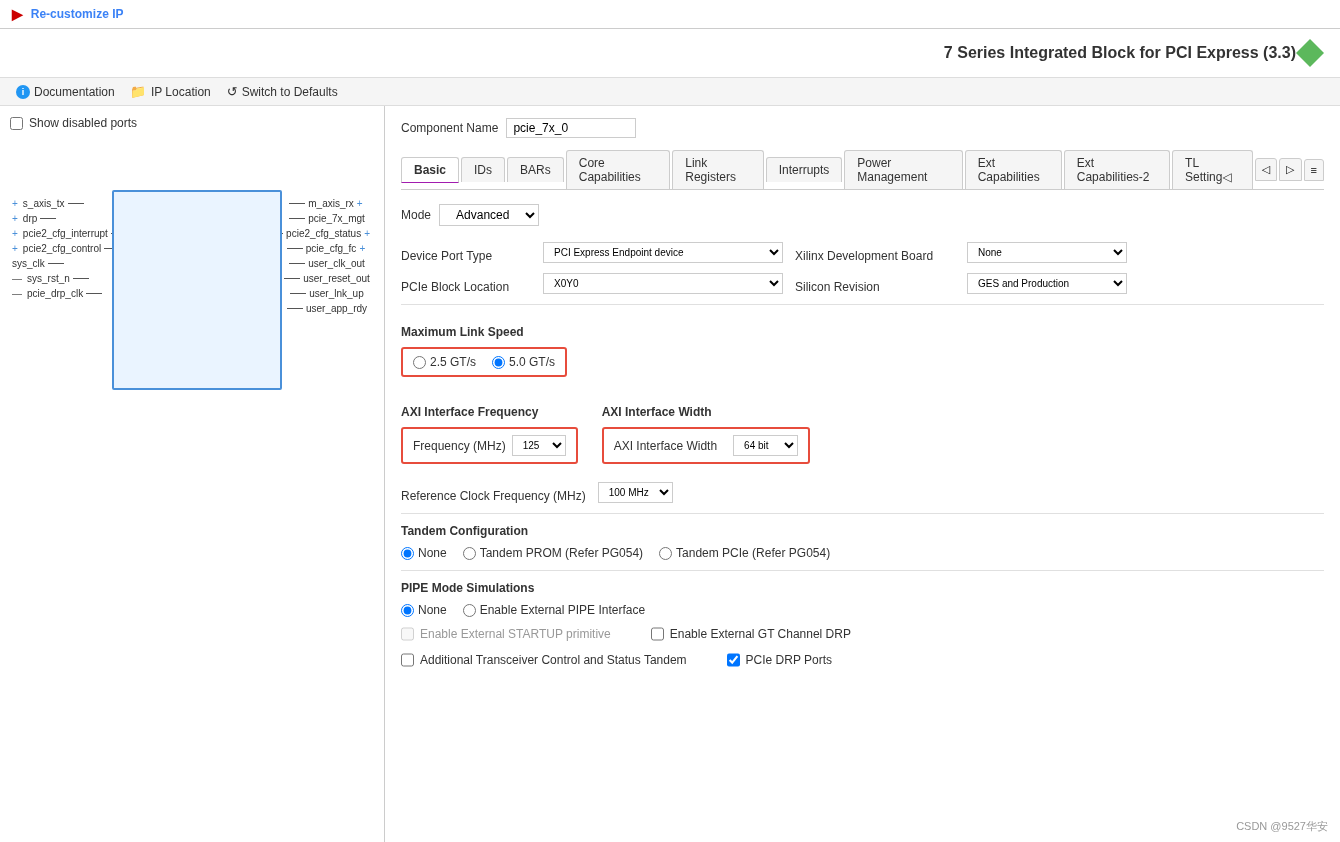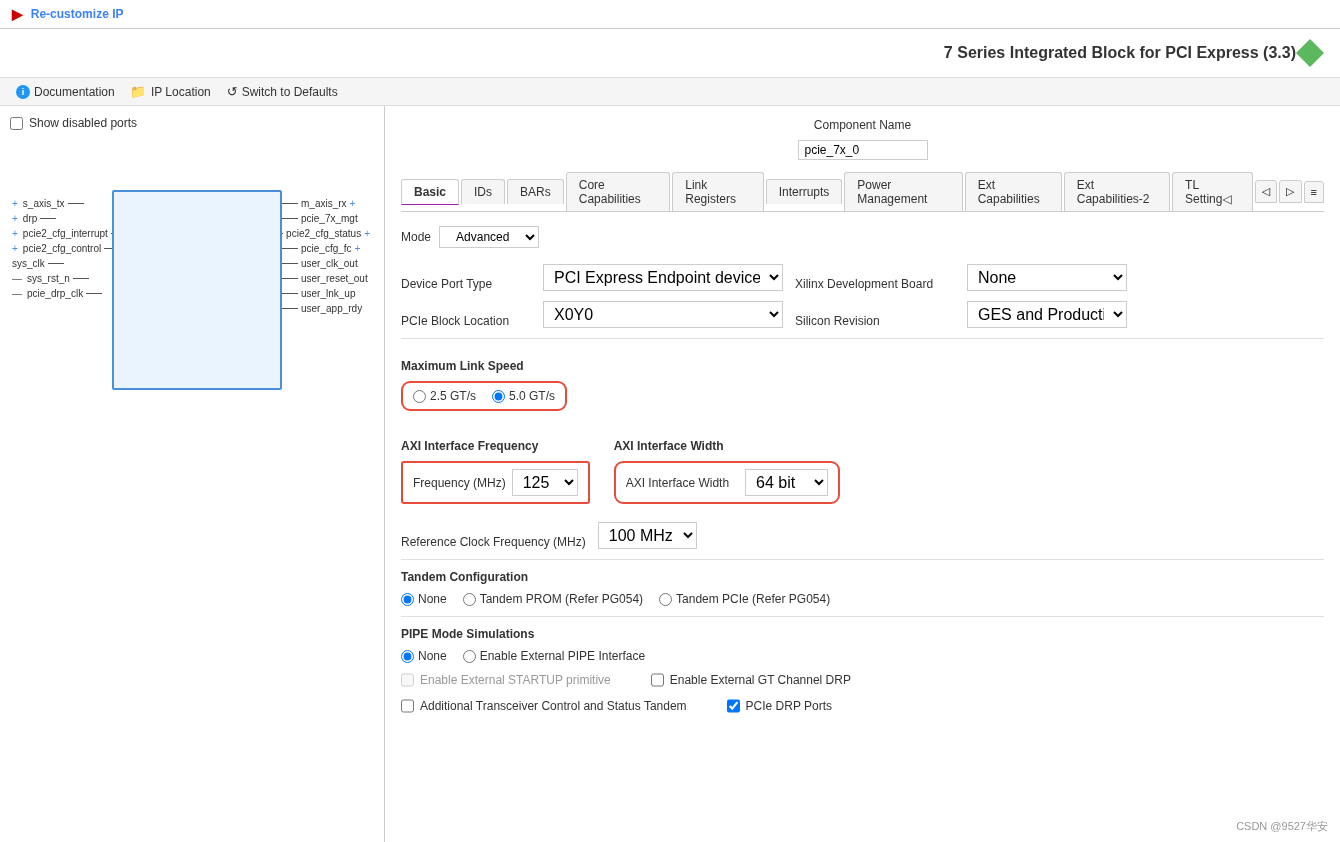--- a/index.html
+++ b/index.html
@@ -73,21 +73,20 @@
       background: #fff;
       padding: 12px 16px;
       overflow-y: auto;
     }
 
     .component-name-row {
       display: flex;
       align-items: center;
       gap: 8px;
       margin-bottom: 12px;
-      flex-direction: column;
     }
     .component-name-label { font-size: 12px; color: #333; }
     .component-name-input {
       border: 1px solid #ccc;
       padding: 2px 6px;
       font-size: 12px;
       width: 130px;
     }
 
     .tabs {
@@ -148,21 +147,21 @@
     .form-row {
       display: flex;
       align-items: flex-end;
       gap: 12px;
       margin-bottom: 10px;
     }
     .form-label { font-size: 12px; min-width: 130px; }
     .form-select {
       border: 1px solid #ccc;
       padding: 3px 6px;
-      font-size: 16px;
+      font-size: 10px;
       background: white;
       cursor: pointer;
     }
     .form-select-wide { width: 240px; }
     .form-select-med { width: 160px; }
 
     .two-col-form {
       display: flex;
       gap: 24px;
       align-items: flex-start;
@@ -191,21 +190,21 @@
       display: flex;
       align-items: center;
       gap: 16px;
       font-size: 12px;
     }
     .radio-item { display: flex; align-items: center; gap: 4px; cursor: pointer; }
     .radio-item input[type=radio] { cursor: pointer; }
 
     .highlighted-row {
       border: 2px solid #e74c3c;
-      border-radius: 9px;
+      border-radius: 3px;
       padding: 6px 10px;
       display: flex;
       align-items: center;
       gap: 16px;
       margin-bottom: 8px;
     }
 
     .divider { border: none; border-top: 1px solid #e0e0e0; margin: 10px 0; }
 
     .tandem-section { margin-top: 10px; }
@@ -267,21 +266,21 @@
       display: flex;
       flex-direction: column;
       gap: 4px;
       padding-top: 8px;
       text-align: right;
     }
 
     .lport { display: flex; align-items: center; gap: 3px; font-size: 10px; }
     .lport-line { flex: 1; height: 1px; background: #555; max-width: 16px; }
 
-    .rport { display: flex; align-items: center; justify-content: flex-start; gap: 3px; font-size: 10px; }
+    .rport { display: flex; align-items: center; justify-content: center; gap: 3px; font-size: 10px; }
     .rport-line { flex: 1; height: 1px; background: #555; max-width: 16px; }
   </style>
 </head>
 <body>
 
 <div class="title-bar">
   <span style="color:#c00; font-size:14px;">▶</span>
   <span>Re-customize IP</span>
 </div>
 

